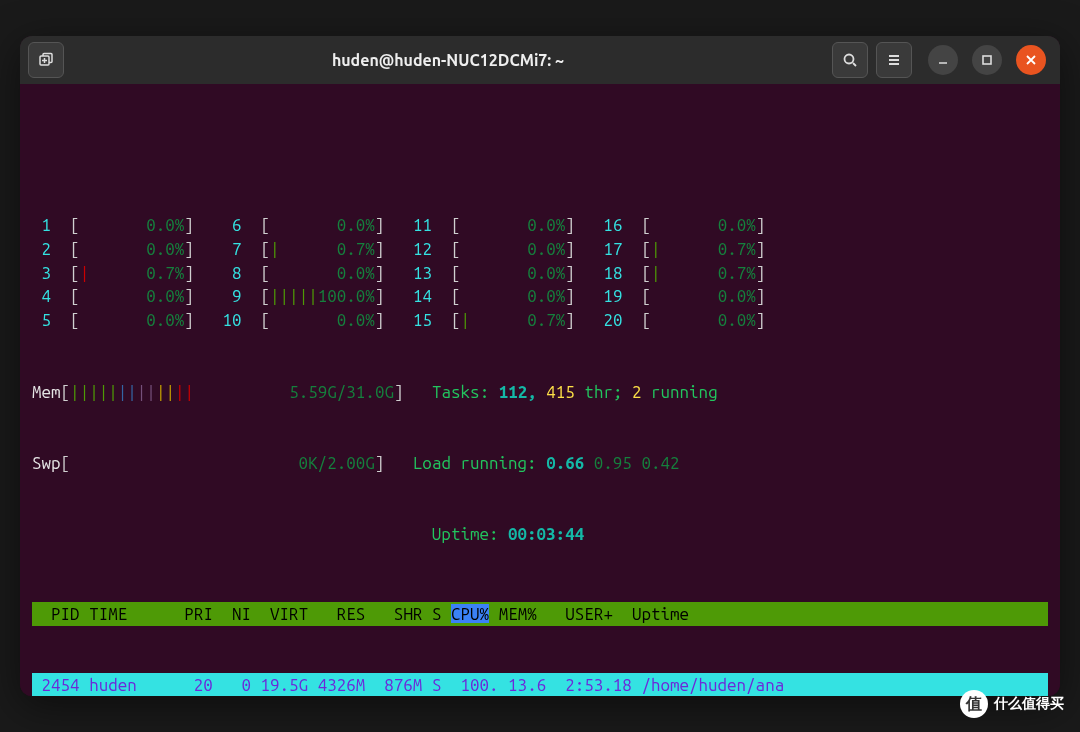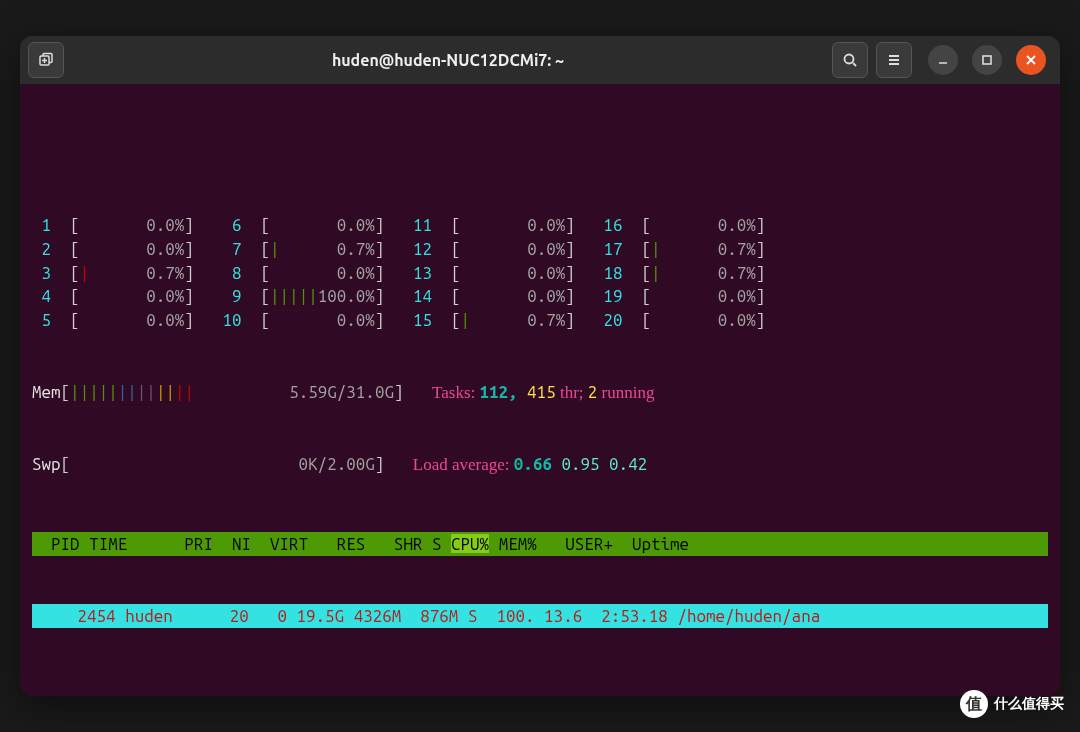--- a/index.html
+++ b/index.html
@@ -65,41 +65,41 @@
     padding: 10px 12px 0 12px;
     font-size: 17px;
     line-height: 1.4;
     color: #d0d0d0;
     overflow: hidden;
     white-space: pre;
   }
   .cpu-row { display: block; }
   .num-cyan { color: #34e2e2; }
   .bracket { color: #d0d0d0; }
-  .pct { color: #a3a3a3; margin-top: 28px; }
+  .pct { color: #15803d; margin-top: 28px; }
   .bar-g { color: #4e9a06; }
   .bar-r { color: #cc0000; }
   .bar-b { color: #3465a4; }
   .bar-y { color: #c4a000; }
   .bar-m { color: #75507b; }
-  .lbl { color: #ec4899; font-family: Liberation Serif, serif; }
+  .lbl { color: #22c55e; }
   .lbl-mem { color: #e5e5e5; }
   .val-white { color: #14b8a6; font-weight: bold; }
-  .val-cyan { color: #5eead4; }
+  .val-cyan { color: #15803d; }
   .val-green { color: #fde047; }
   .header-row {
     background: #4e9a06;
     color: #000;
     display: block;
     margin-top: 8px;
     padding: 0;
   }
-  .header-row .sort { background: #84cc16; }
+  .header-row .sort { background: #3b82f6; }
   .proc-row { display: block; }
-  .row-sel { background: #34e2e2; color: #b91c1c; padding-left: 36px; }
+  .row-sel { background: #34e2e2; color: #6d28d9; }
   .watermark {
     position: absolute;
     bottom: 14px;
     right: 16px;
     display: flex;
     align-items: center;
     gap: 6px;
     color: #fff;
     font-family: sans-serif;
     font-size: 14px;
@@ -153,21 +153,22 @@
             <path d="M2 2l8 8M10 2l-8 8"></path>
           </svg>
       </div>
     </div>
   </div>
 
   <div class="terminal">
     <div> </div>
     <div id="cpu-area"><div class="cpu-row"><span class="num-cyan"> 1</span>  <span class="bracket">[</span><span class=""></span>       <span class="pct">0.0%</span><span class="bracket">]</span>   <span class="num-cyan"> 6</span>  <span class="bracket">[</span><span class=""></span>       <span class="pct">0.0%</span><span class="bracket">]</span>   <span class="num-cyan">11</span>  <span class="bracket">[</span><span class=""></span>       <span class="pct">0.0%</span><span class="bracket">]</span>   <span class="num-cyan">16</span>  <span class="bracket">[</span><span class=""></span>       <span class="pct">0.0%</span><span class="bracket">]</span>   </div><div class="cpu-row"><span class="num-cyan"> 2</span>  <span class="bracket">[</span><span class=""></span>       <span class="pct">0.0%</span><span class="bracket">]</span>   <span class="num-cyan"> 7</span>  <span class="bracket">[</span><span class="bar-g">|</span>      <span class="pct">0.7%</span><span class="bracket">]</span>   <span class="num-cyan">12</span>  <span class="bracket">[</span><span class=""></span>       <span class="pct">0.0%</span><span class="bracket">]</span>   <span class="num-cyan">17</span>  <span class="bracket">[</span><span class="bar-g">|</span>      <span class="pct">0.7%</span><span class="bracket">]</span>   </div><div class="cpu-row"><span class="num-cyan"> 3</span>  <span class="bracket">[</span><span class="bar-r">|</span>      <span class="pct">0.7%</span><span class="bracket">]</span>   <span class="num-cyan"> 8</span>  <span class="bracket">[</span><span class=""></span>       <span class="pct">0.0%</span><span class="bracket">]</span>   <span class="num-cyan">13</span>  <span class="bracket">[</span><span class=""></span>       <span class="pct">0.0%</span><span class="bracket">]</span>   <span class="num-cyan">18</span>  <span class="bracket">[</span><span class="bar-g">|</span>      <span class="pct">0.7%</span><span class="bracket">]</span>   </div><div class="cpu-row"><span class="num-cyan"> 4</span>  <span class="bracket">[</span><span class=""></span>       <span class="pct">0.0%</span><span class="bracket">]</span>   <span class="num-cyan"> 9</span>  <span class="bracket">[</span><span class="bar-g">|||||</span><span class="pct">100.0%</span><span class="bracket">]</span>   <span class="num-cyan">14</span>  <span class="bracket">[</span><span class=""></span>       <span class="pct">0.0%</span><span class="bracket">]</span>   <span class="num-cyan">19</span>  <span class="bracket">[</span><span class=""></span>       <span class="pct">0.0%</span><span class="bracket">]</span>   </div><div class="cpu-row"><span class="num-cyan"> 5</span>  <span class="bracket">[</span><span class=""></span>       <span class="pct">0.0%</span><span class="bracket">]</span>   <span class="num-cyan">10</span>  <span class="bracket">[</span><span class=""></span>       <span class="pct">0.0%</span><span class="bracket">]</span>   <span class="num-cyan">15</span>  <span class="bracket">[</span><span class="bar-g">|</span>      <span class="pct">0.7%</span><span class="bracket">]</span>   <span class="num-cyan">20</span>  <span class="bracket">[</span><span class=""></span>       <span class="pct">0.0%</span><span class="bracket">]</span>   </div></div>
     <div><span class="lbl-mem">Mem</span><span class="bracket">[</span><span id="membars"><span class="bar-g">|</span><span class="bar-g">|</span><span class="bar-g">|</span><span class="bar-g">|</span><span class="bar-g">|</span><span class="bar-b">|</span><span class="bar-b">|</span><span class="bar-m">|</span><span class="bar-m">|</span><span class="bar-y">|</span><span class="bar-y">|</span><span class="bar-r">|</span><span class="bar-r">|</span></span><span class="pct">          </span><span class="pct">5.59G/31.0G</span><span class="bracket">]</span><span>   </span><span class="lbl">Tasks: </span><span class="val-white">112</span><span class="val-white">, </span><span class="val-green">415</span><span class="lbl"> thr; </span><span class="val-green">2</span><span class="lbl"> running</span></div>
-    <div><span class="lbl-mem">Swp</span><span class="bracket">[</span><span class="pct">                        </span><span class="pct">0K/2.00G</span><span class="bracket">]</span><span>   </span><span class="lbl">Load average: </span><span class="val-white">0.66</span><span> </span><span class="val-cyan">0.95</span><span> </span><span class="val-cyan">0.42</span></div>
+    <div><span class="lbl-mem">Swp</span><span class="bracket">[</span><span class="pct">                        </span><span class="pct">0K/2.00G</span><span class="bracket">]</span><span>   </span><span class="lbl">Load running: </span><span class="val-white">0.66</span><span> </span><span class="val-cyan">0.95</span><span> </span><span class="val-cyan">0.42</span></div>
+    <div><span>                                          </span><span class="lbl">Uptime: </span><span class="val-white">00:03:44</span></div>
     <div class="header-row"><span>  PID</span> <span>TIME     </span> <span>PRI</span> <span> NI</span> <span> VIRT</span> <span>  RES</span> <span>  SHR</span> <span>S</span> <span class="sort">CPU%</span> <span>MEM%</span> <span>  USER+ </span> <span>Uptime</span></div>
     <div id="proc-list"><span class="proc-row row-sel"> 2454 <span class="">huden    </span>  20   0 <span class="">19.5G</span> <span class="">4326M</span> <span class=""> 876M</span> <span class="">S</span>  100. 13.6  2:53.18 <span class="">/home/huden/ana</span></span>
 
 
 
 
 
 
 
 

